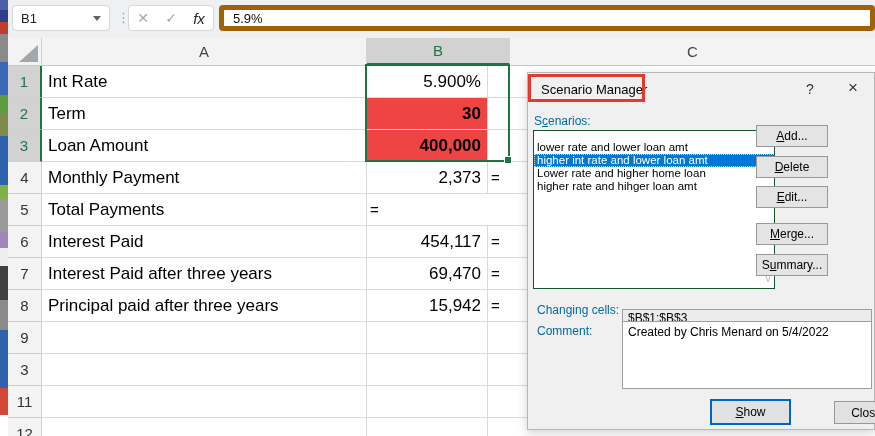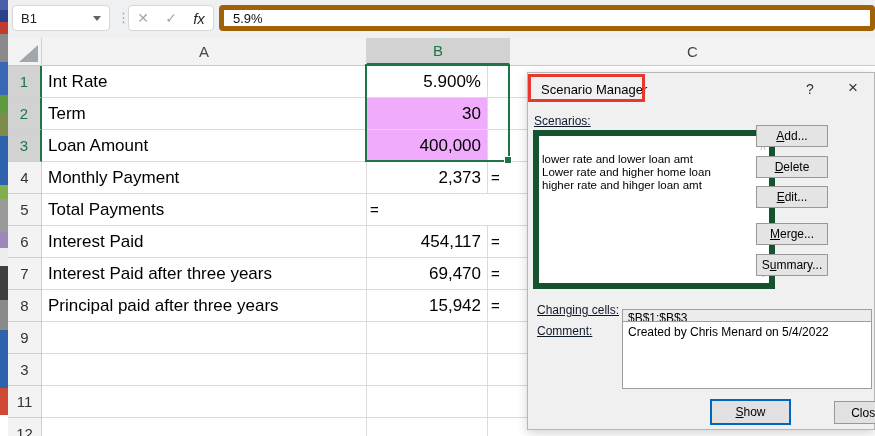--- a/index.html
+++ b/index.html
@@ -49,41 +49,41 @@
   .rows{position:absolute;left:8px;top:66px;width:867px;height:370px;}
   .gridrow{display:flex;height:32px;box-sizing:border-box;}
   .rowhead{width:34px;background:#f3f3f3;border-right:1px solid #cfcfcf;
            border-bottom:1px solid #cfcfcf;display:flex;align-items:center;justify-content:center;
            font-size:15px;color:#333;box-sizing:border-box;}
   .gridrow.sel .rowhead{background:#d2d2d2;color:#1e7446;border-right:2px solid #1e7446;}
   .cell{border-right:1px solid #dadada;border-bottom:1px solid #dadada;box-sizing:border-box;
         display:flex;align-items:center;font-size:17px;color:#000;background:#fff;}
   .cellA{width:325px;padding-left:6px;}
   .cellB{width:121px;justify-content:flex-end;padding-right:6px;}
-  .gridrow.fillB .cellB{background:#f0abfc;}
+  .gridrow.fillB .cellB{background:#ef4444;font-weight:bold;}
   .cellC{flex:1;border-right:none;padding-left:3px;font-size:15px;}
 
   
   .sel-overlay{position:absolute;left:365px;top:64px;width:145px;height:98px;
                border:2px solid #1e7446;pointer-events:none;z-index:3;box-sizing:border-box;}
   .fill-handle{position:absolute;left:504px;top:156px;width:8px;height:8px;background:#1e7446;
                border:1px solid #fff;z-index:4;box-sizing:border-box;}
 
   
   .dialog{position:absolute;left:527px;top:72px;width:348px;height:358px;background:#f0f0f0;
           border:1px solid #b6b6b6;box-shadow:0 3px 10px rgba(0,0,0,.18);z-index:10;
           box-sizing:border-box;font-size:12px;color:#000;}
   .dlg-title{position:absolute;left:13px;top:9px;font-size:13px;color:#000;}
   .red-rect{position:absolute;left:0;top:1px;width:117px;height:28px;border:3px solid #e6392e;
             pointer-events:none;box-sizing:border-box;z-index:6;}
   .dlg-help{position:absolute;left:274px;top:8px;font-size:14px;color:#333;width:16px;text-align:center;}
   .dlg-close{position:absolute;left:316px;top:5px;font-size:17px;color:#333;width:18px;text-align:center;}
-  .lbl{position:absolute;color:#0f172a;text-decoration:underline;}
+  .lbl{position:absolute;color:#0369a1;}
   .listbox{position:absolute;left:5px;top:57px;width:242px;height:159px;background:#fff;
-           border:6px solid #14532d;box-sizing:border-box;padding-top:17px;}
+           border:1px solid #14532d;box-sizing:border-box;padding-top:10px;}
   .li{height:13px;line-height:13px;font-size:11.5px;padding-left:3px;white-space:nowrap;
       overflow:hidden;color:#000;}
   .li.selected{background:#0078d7;color:#fff;outline:1px dotted #bcd8f0;outline-offset:-1px;}
   .scroll-up,.scroll-down{position:absolute;right:2px;color:#c3c3c3;font-size:11px;}
   .scroll-up{top:4px;} .scroll-down{bottom:3px;}
   .dbtn{position:absolute;left:228px;width:72px;height:22px;background:#e4e4e4;
         border:1px solid #989898;display:flex;align-items:center;justify-content:center;
         font-size:12px;color:#000;box-sizing:border-box;}
   .field{position:absolute;left:94px;width:250px;background:#ececec;border:1px solid #9d9d9d;
          box-sizing:border-box;display:flex;align-items:center;padding-left:5px;font-size:12px;}
@@ -209,20 +209,21 @@
   <div class="dialog">
     <div class="dlg-title">Scenario Manager</div>
     <div class="red-rect"></div>
     <div class="dlg-help">?</div>
     <div class="dlg-close">×</div>
 
     <div class="lbl" style="left:6px;top:41px;">S<u>c</u>enarios:</div>
 
     <div class="listbox">
       <div class="li">lower rate and lower loan amt</div>
+      <div class="li selected">higher int rate and lower loan amt</div>
       <div class="li">Lower rate and higher home loan</div>
       <div class="li">higher rate and hihger loan amt</div>
       <span class="scroll-up">∧</span>
       <span class="scroll-down">∨</span>
     </div>
 
     <div class="dbtn" style="top:52px;"><u>A</u>dd...</div>
     <div class="dbtn" style="top:83px;"><u>D</u>elete</div>
     <div class="dbtn" style="top:113px;"><u>E</u>dit...</div>
     <div class="dbtn" style="top:150px;"><u>M</u>erge...</div>

